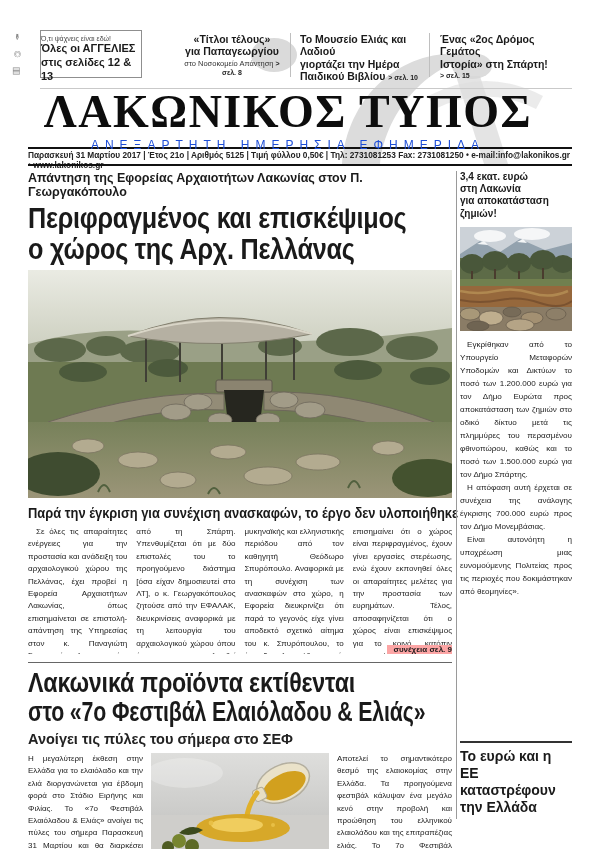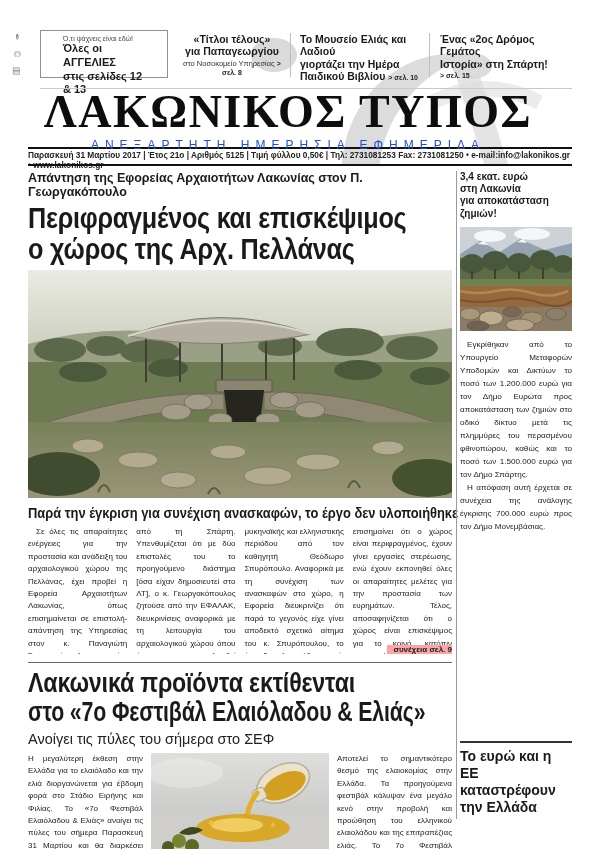--- a/index.html
+++ b/index.html
@@ -9,21 +9,21 @@
 
   
   .edge-icons { position:absolute; left:6px; top:32px; width:22px; display:flex; flex-direction:column; gap:7px; align-items:center; color:#8a8a8a; z-index:2; }
   .edge-icons span { font-size:9px; transform:rotate(90deg); display:block; }
 
   
   .swoosh { position:absolute; z-index:0; }
 
   
   .topbar { position:absolute; left:0; top:0; width:600px; height:90px; z-index:1; }
-  .classifieds-box { position:absolute; left:40px; top:30px; width:128px; height:48px; border:1px solid #8f8f8f; padding:4px 22px; background:rgba(255,255,255,.6); }
+  .classifieds-box { position:absolute; left:40px; top:30px; width:102px; height:48px; border:1px solid #8f8f8f; padding:4px 0; background:rgba(255,255,255,.6); }
   .cb-line1 { font-size:7px; color:#444; }
   .cb-line2, .cb-line3 { font-size:11px; font-weight:700; line-height:1.25; }
   .teaser { position:absolute; top:33px; }
   .teaser .t-title { font-size:10.5px; font-weight:700; line-height:1.18; white-space:pre-line; }
   .teaser .t-sub { font-size:7.5px; color:#333; margin-top:1px; }
   .teaser .t-page { font-size:7px; font-weight:700; color:#222; }
   .teaser-a { left:180px; width:104px;text-align:center; }
   .teaser-b { left:300px; width:122px; }
   .teaser-c { left:440px; width:128px; }
   .v-div { position:absolute; top:33px; height:44px; border-left:1px solid #bfbfbf; }
@@ -45,21 +45,21 @@
   .subhead { margin-top:6px; font-size:15px; font-weight:700; white-space:nowrap; transform-origin:left; }
   .sx86 { transform:scaleX(.86); }
   .lead-cols { position:relative; display:flex; gap:9px; margin-top:5px; height:128px; overflow:hidden; }
   .lead-cols .col { flex:1; font-size:8px; line-height:12.4px; text-align:justify; }
   .col p.indent { text-indent:8px; }
   .cont { position:absolute; right:0; bottom:0; background:#fca5a5; padding-left:6px; font-size:8px; font-weight:700; }
   .sect-rule { border-top:1px solid #666; margin:8px 0 6px 0; }
   .hl2 { font-weight:700; font-size:27px; line-height:29px; white-space:nowrap; transform-origin:left; letter-spacing:-0.2px; }
   .fsx86 { transform:scaleX(.86); }
   .fsx79 { transform:scaleX(.79); }
-  .fest-sub { margin:4px 0 6px 0; font-size:14.5px; color:#222; }
+  .fest-sub { margin:4px 0 6px 0; font-size:14.5px; color:#222;font-weight:bold; }
   .fest-row { position:relative; display:flex; gap:8px; height:114px; overflow:hidden; }
   .fest-col { width:115px; font-size:8px; line-height:12.4px; text-align:justify; }
   .fest-photo { display:block; width:178px; height:100px; }
 
   
   .sb-rule-v { position:absolute; left:456px; top:171px; height:648px; border-left:1px solid #9a9a9a; }
   .sidebar { position:absolute; left:460px; top:171px; width:112px; }
   .sb-headline { font-size:10px; font-weight:700; line-height:1.22; white-space:pre-line; }
   .sb-photo { display:block; margin-top:7px; }
   .sb-body { margin-top:7px; height:396px; overflow:hidden; font-size:8.1px; line-height:13px; text-align:justify; }
@@ -93,21 +93,21 @@
   <div class="topbar">
     <div class="classifieds-box">
       <div class="cb-line1">Ό,τι ψάχνεις είναι εδώ!</div>
       <div class="cb-line2">Όλες οι ΑΓΓΕΛΙΕΣ</div>
       <div class="cb-line3">στις σελίδες 12 &amp; 13</div>
     </div>
 
     <div class="teaser teaser-a">
       <div class="t-title">«Τίτλοι τέλους»
 για Παπαγεωργίου</div>
-      <div class="t-sub"><span>στο Νοσοκομείο Υπηρεσίας </span><span class="t-page">&gt; σελ. 8</span></div>
+      <div class="t-sub"><span>στο Νοσοκομείο Απάντηση </span><span class="t-page">&gt; σελ. 8</span></div>
     </div>
 
     <div class="v-div" style="left:290px;"></div>
 
     <div class="teaser teaser-b">
       <div class="t-title"><span>Το Μουσείο Ελιάς και Λαδιού
 γιορτάζει την Ημέρα
 Παιδικού Βιβλίου </span><span class="t-page">&gt; σελ. 10</span></div>
     </div>
 
@@ -301,20 +301,21 @@
           <ellipse cx="72" cy="91" rx="11" ry="6" fill="#a39072"></ellipse>
         <ellipse cx="96" cy="87" rx="10" ry="6" fill="#8d7f68"></ellipse>
           <ellipse cx="60" cy="98" rx="14" ry="6" fill="#b5a486"></ellipse>
         <ellipse cx="18" cy="99" rx="11" ry="5" fill="#6f6452"></ellipse>
       </g>
     </svg>
 
     <div class="sb-body">
       <p>Εγκρίθηκαν από το Υπουργείο Μεταφορών Υποδομών και Δικτύων το ποσό των 1.200.000 ευρώ για τον Δήμο Ευρώτα προς αποκατάσταση των ζημιών στο οδικό δίκτυο μετά τις πλημμύρες του περασμένου φθινοπώρου, καθώς και το ποσό των 1.500.000 ευρώ για τον Δήμο Σπάρτης.</p>
       <p>Η απόφαση αυτή έρχεται σε συνέχεια της ανάλογης έγκρισης 700.000 ευρώ προς τον Δήμο Μονεμβάσιας.</p>
+      <p>Είναι αυτονόητη η υποχρέωση μιας ευνομούμενης Πολιτείας προς τις περιοχές που δοκιμάστηκαν από θεομηνίες».</p>
     </div>
 
     <div class="op-rule"></div>
     <div class="op-title">Το ευρώ και η ΕΕ
 καταστρέφουν
 την Ελλάδα</div>
 
   </div>
 
 </div>

